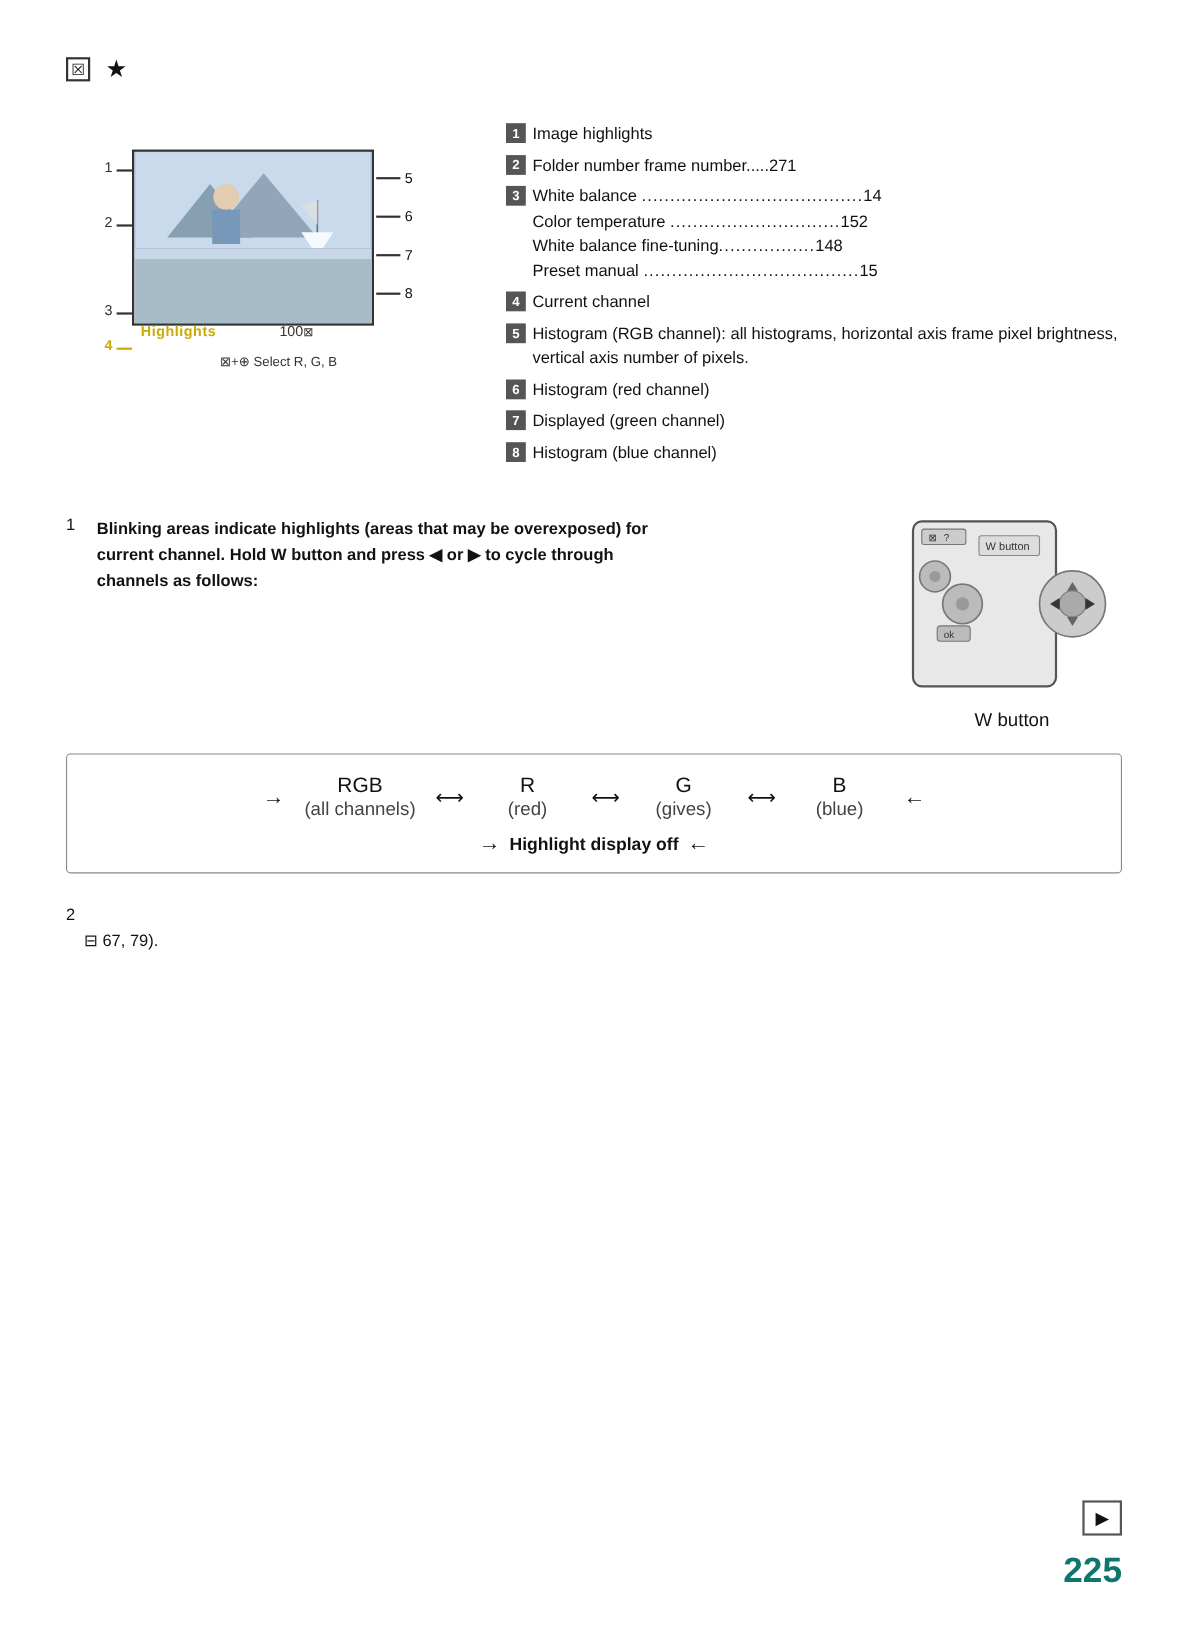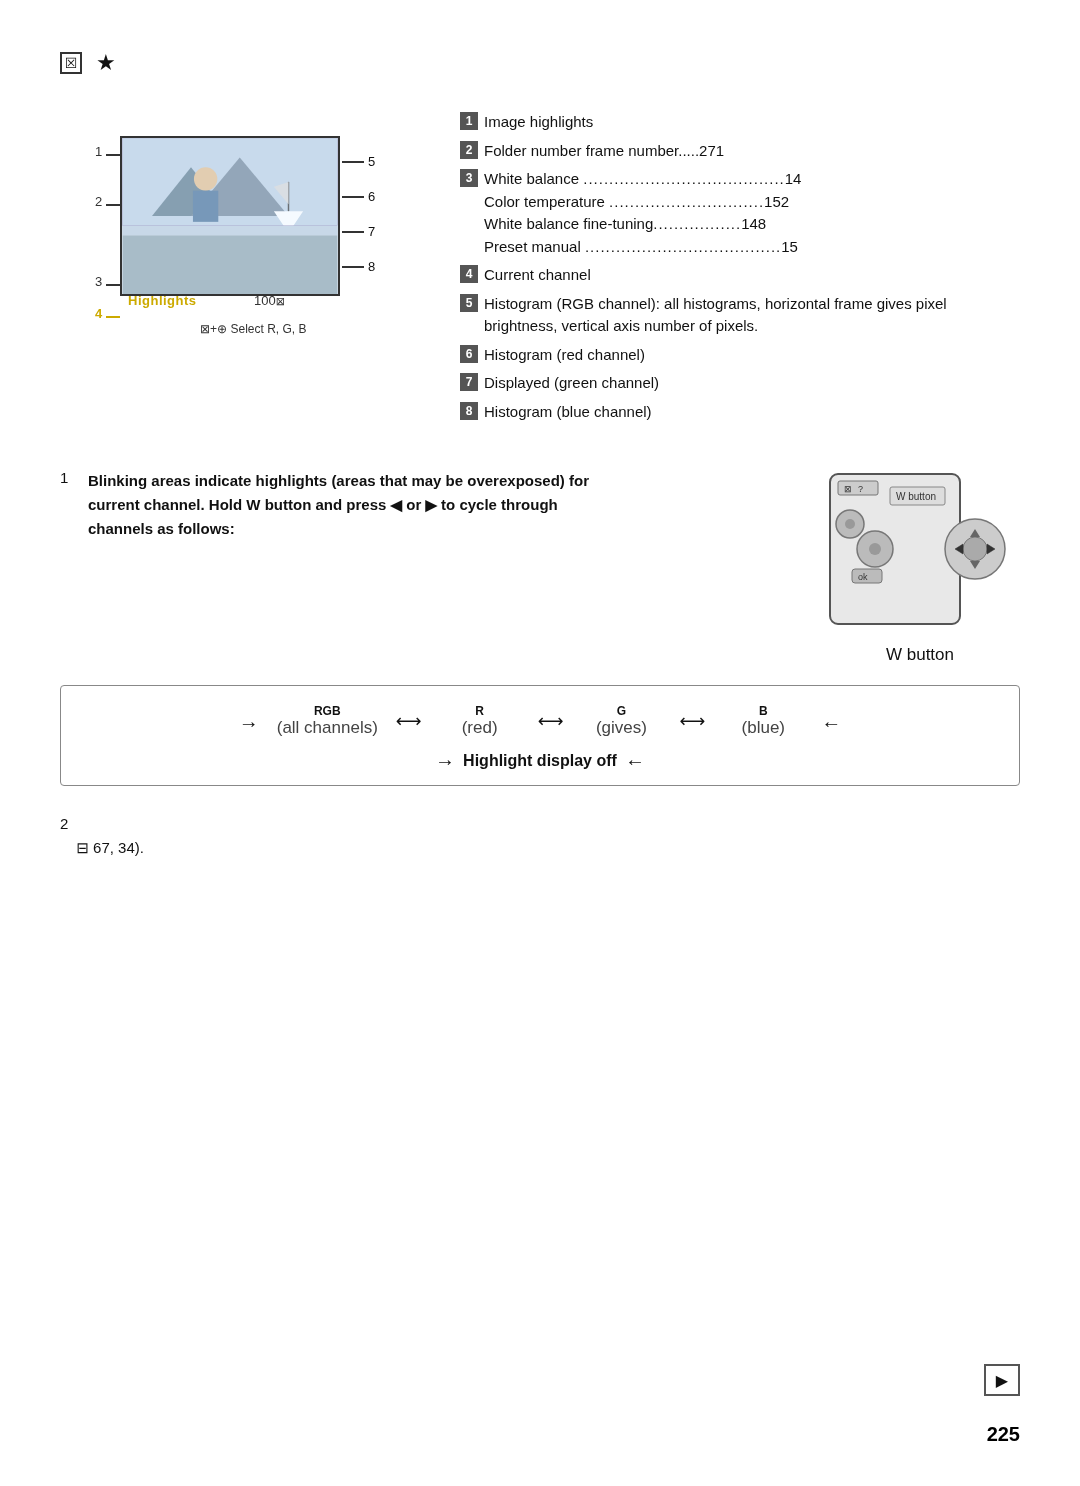--- a/index.html
+++ b/index.html
@@ -168,22 +168,22 @@
       display: flex;
       align-items: center;
       gap: 18px;
       font-size: 15px;
     }
     .channel-item {
       text-align: center;
       min-width: 80px;
     }
     .channel-item .ch-main {
-      font-size: 12px;
-      font-weight: bold;
+      font-size: 19px;
+      font-weight: normal;
       display: block;
     }
     .channel-item .ch-sub {
       font-size: 17px;
       color: #444;
     }
     .arrow-lr {
       font-size: 18px;
     }
     .highlight-off {
@@ -201,23 +201,23 @@
     }
     .note2-num {
       flex-shrink: 0;
     }
 
     
     .page-number {
       position: absolute;
       bottom: 40px;
       right: 60px;
-      font-size: 20px;
+      font-size: 32px;
       font-weight: bold;
-      color: #000000;
+      color: #0f766e;
     }
 
     
     .bottom-right-icon {
       position: absolute;
       bottom: 90px;
       right: 60px;
       width: 36px;
       height: 32px;
       border: 2px solid #555;
@@ -339,21 +339,21 @@
         </div>
       </div>
 
       <div class="info-item">
         <span class="num-badge">4</span>
         <span class="info-text">Current channel</span>
       </div>
 
       <div class="info-item">
         <span class="num-badge">5</span>
-        <span class="info-text">Histogram (RGB channel): all histograms, horizontal frame gives pixel brightness, vertical axis number of pixels.</span>
+        <span class="info-text">Histogram (RGB channel): all histograms, horizontal axis frame pixel brightness, vertical axis number of pixels.</span>
       </div>
 
       <div class="info-item">
         <span class="num-badge">6</span>
         <span class="info-text">Histogram (red channel)</span>
       </div>
 
       <div class="info-item">
         <span class="num-badge">7</span>
         <span class="info-text">Displayed (green channel)</span>
@@ -445,21 +445,21 @@
         <span style="font-size:20px;">→</span>
         <span class="highlight-off">Highlight display off</span>
         <span style="font-size:20px;">←</span>
       </div>
     </div>
 
     <div class="note2-row">
       <span class="note2-num">2</span>
       <div>
         <br>
-        <span>⊟ 67, 34).</span>
+        <span>⊟ 67, 79).</span>
       </div>
     </div>
   </div>
 
   <div class="bottom-right-icon">
     <span>▶</span>
   </div>
 
   <div class="page-number">225</div>
 </div>

